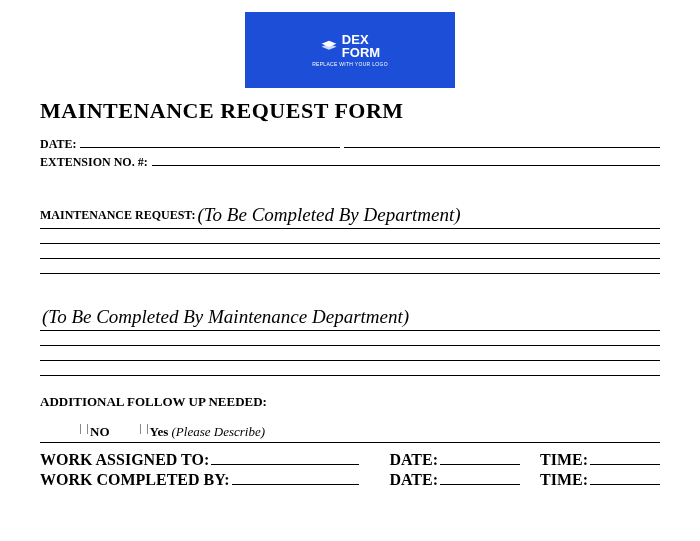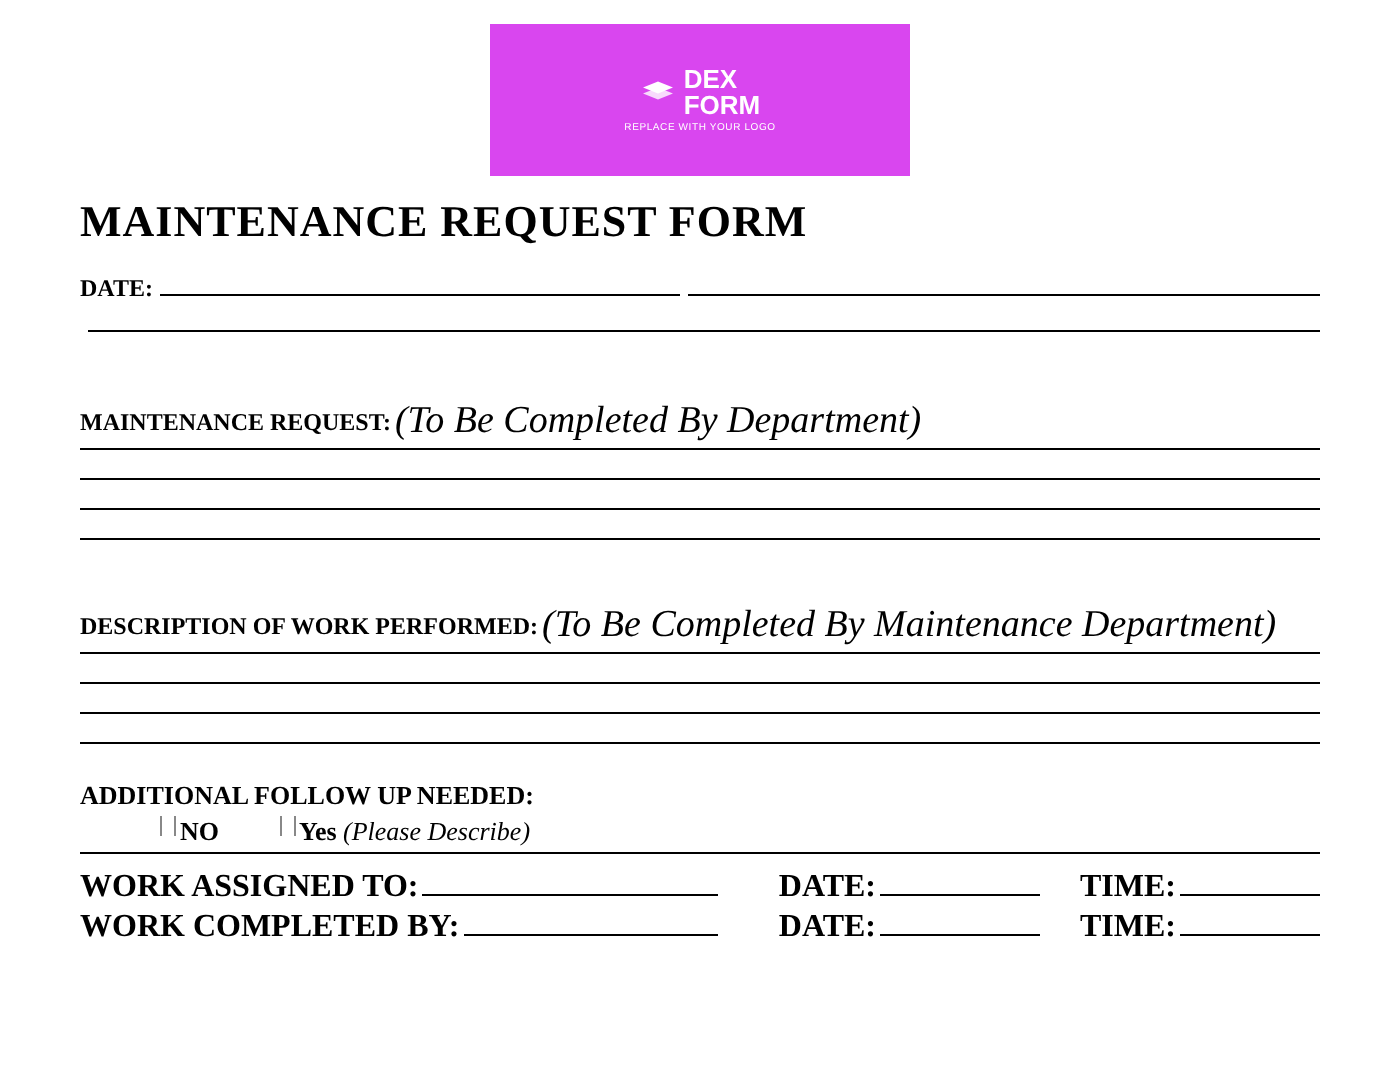--- a/index.html
+++ b/index.html
@@ -7,21 +7,21 @@
   width: 700px;
   height: 541px;
   background: #fff;
   font-family: "Times New Roman", Times, serif;
   padding: 12px 40px 20px 40px;
   position: relative;
 }
 .logo-box {
   width: 210px;
   height: 76px;
-  background: #d946ef;
+  background: #1d4ed8;
   margin: 0 auto 10px auto;
   display: flex;
   flex-direction: column;
   align-items: center;
   justify-content: center;
   color: #fff;
 }
 .logo-inner { display: flex; align-items: center; gap: 4px; }
 .logo-text { font-family: Arial, sans-serif; font-weight: bold; font-size: 13px; line-height: 1; }
 .logo-sub { font-size: 5px; font-family: Arial, sans-serif; margin-top: 2px; letter-spacing: 0.3px; }
@@ -58,21 +58,21 @@
   font-size: 13px;
   font-weight: bold;
   margin-top: 18px;
 }
 .followup-opts {
   font-size: 13px;
   font-weight: bold;
   display: flex;
   align-items: flex-start;
   padding-left: 40px;
-  margin-top: 2px;
+  margin-top: 14px;
   border-bottom: 1px solid #000;
   padding-bottom: 2px;
 }
 .cb { display:inline-block; width:8px; height:10px; border-left:1px solid #888; border-right:1px solid #888; margin-right:2px; vertical-align: baseline;}
 .followup-opts .cursive { font-family: Liberation Serif, serif; font-weight: normal; font-style: italic; font-size: 13px; }
 .followup-opts .underfill { flex: 1; }
 .bottom-row {
   display: flex;
   font-size: 16px;
   font-weight: bold;
@@ -108,41 +108,41 @@
   <div class="field-group left">
     <span>DATE:</span>
     <span class="underline"></span>
   </div>
   <div class="field-group right">
     <span class="underline"></span>
   </div>
 </div>
 <div class="row">
   <div class="field-group right">
+    <span>EXTENSION NO. #:</span>
     <span class="underline"></span>
   </div>
 </div>
 
 <div class="spacer"></div>
 
 <div class="section-head">
   <span>MAINTENANCE REQUEST:</span>
   <span class="italic">(To Be Completed By Department)</span>
   <span class="fill"></span>
 </div>
 <div class="lines">
   <div class="ln"></div>
     <div class="ln"></div>
     <div class="ln"></div>
 </div>
 
 <div class="spacer"></div>
 
 <div class="section-head">
-  <span>DESCRIPTION OF WORK PERFORMED:</span>
   <span class="italic">(To Be Completed By Maintenance Department)</span>
   <span class="fill"></span>
 </div>
 <div class="lines">
   <div class="ln"></div>
     <div class="ln"></div>
     <div class="ln"></div>
 </div>
 
 <div class="followup">ADDITIONAL FOLLOW UP NEEDED:</div>

